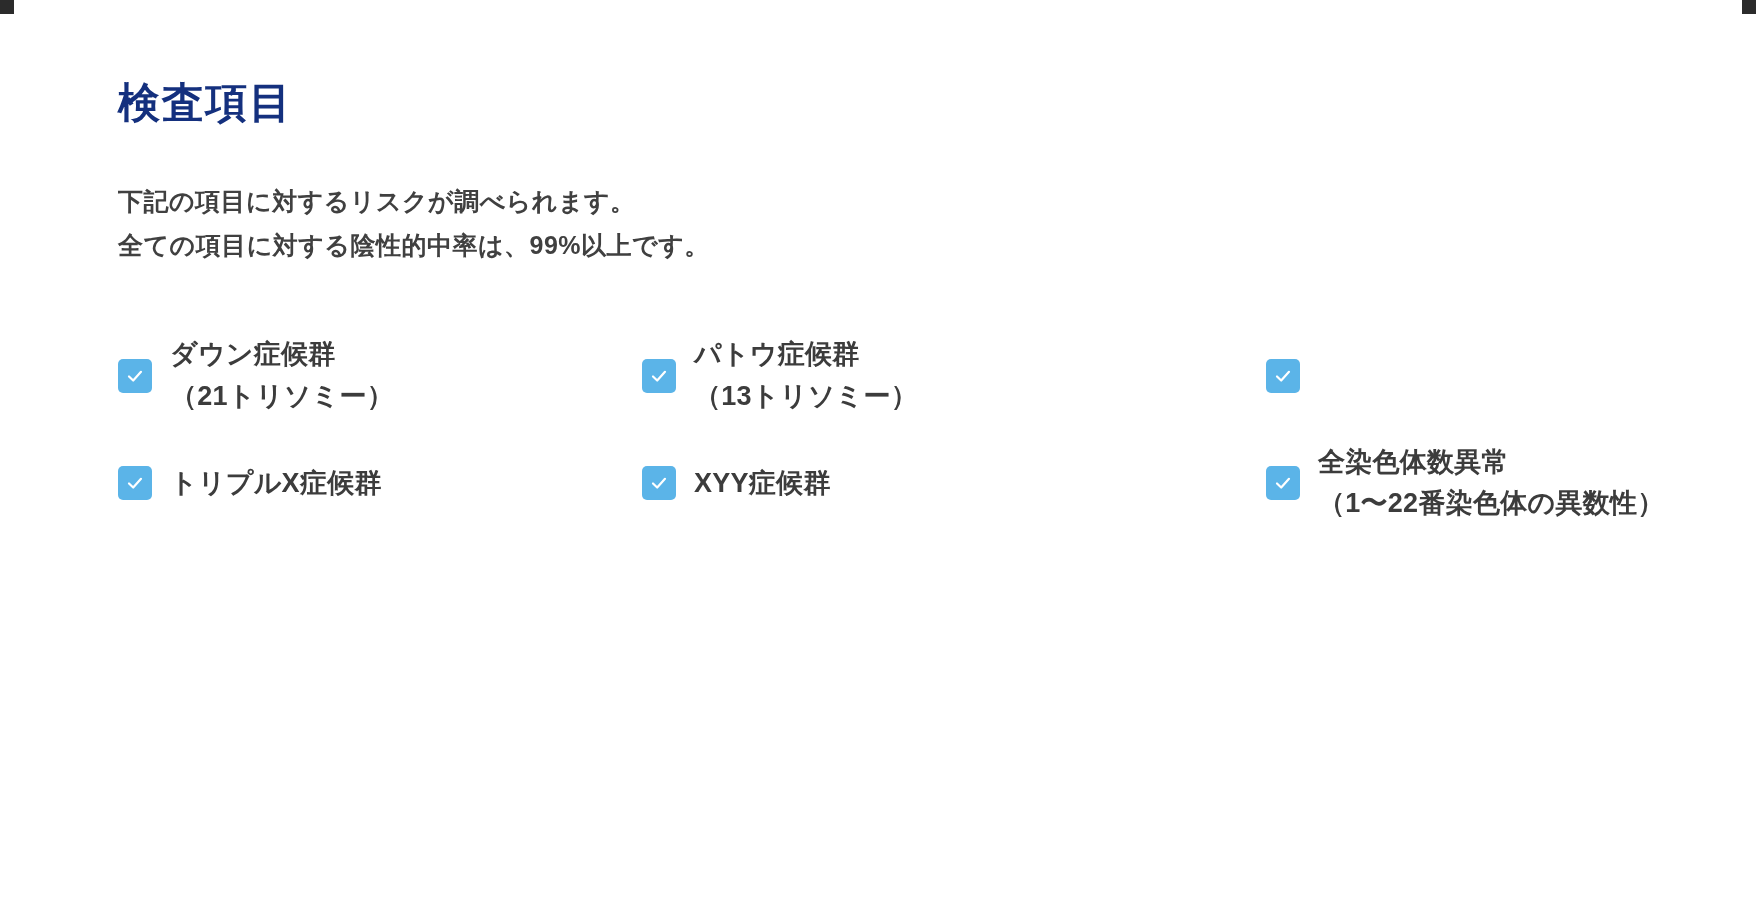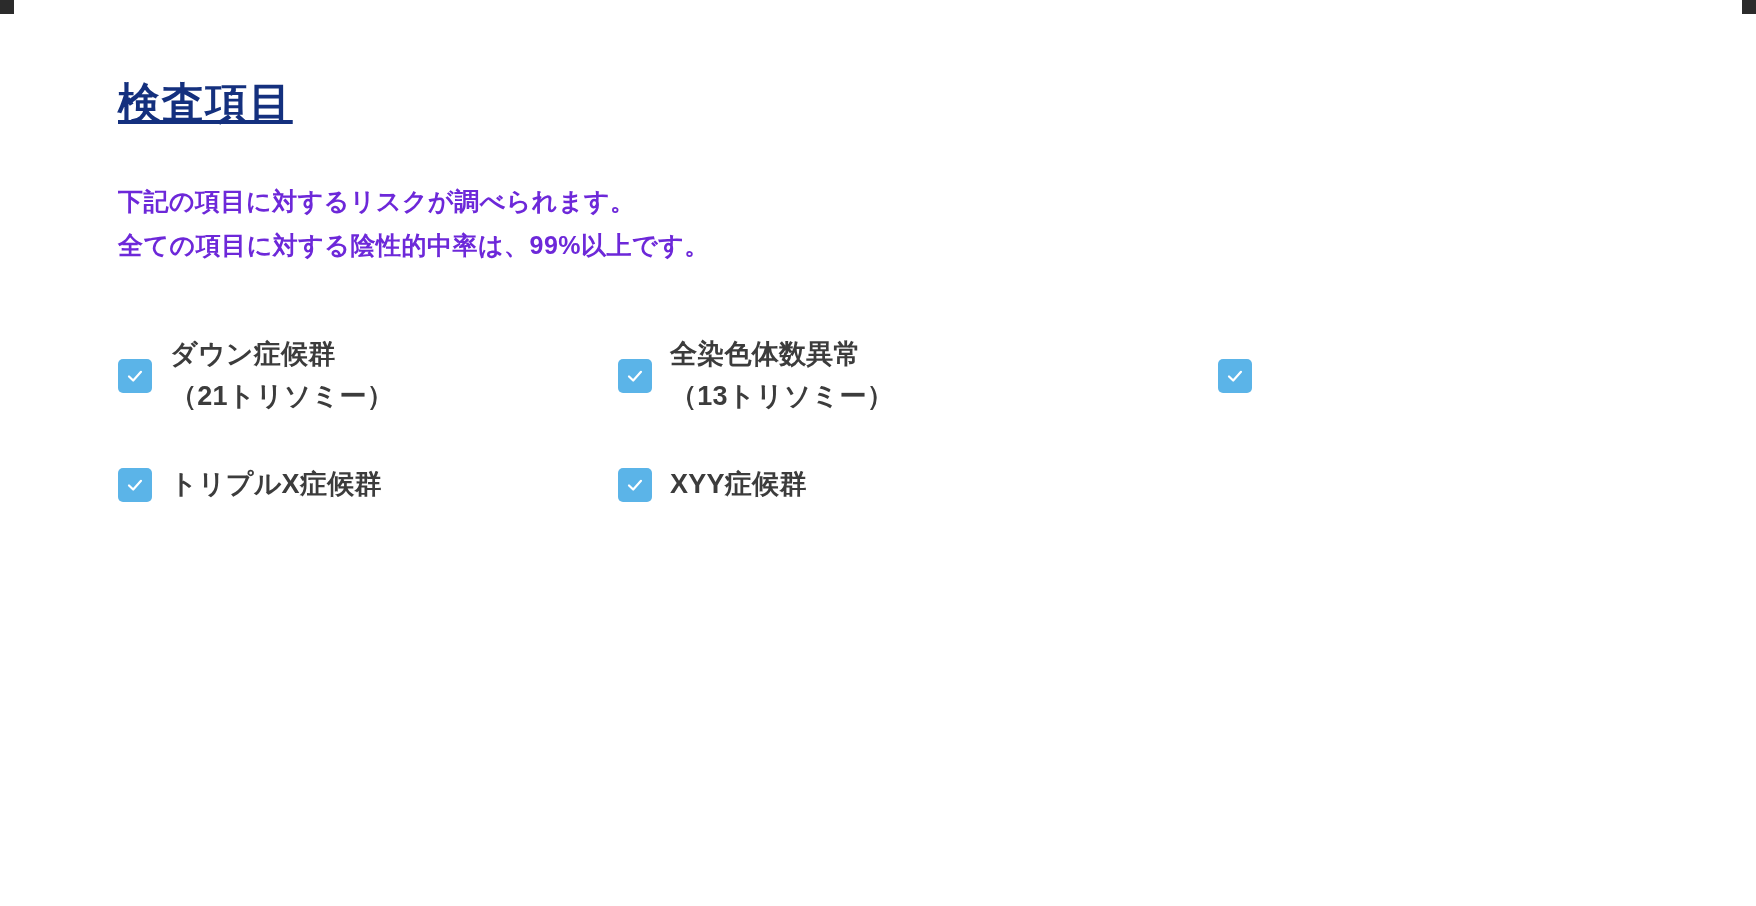--- a/index.html
+++ b/index.html
@@ -39,38 +39,38 @@
     width: 1520px;
   }
 
   .section-title {
     color: #14307e;
     font-size: 42px;
     font-weight: 700;
     letter-spacing: 0.04em;
     line-height: 1.2;
     margin: 0 0 52px 0;
-    text-decoration: underline;
   }
 
   .lead {
-    color: #6d28d9;
+    color: #404040;
     font-size: 25px;
     font-weight: 700;
     line-height: 1.75;
     letter-spacing: 0.02em;
     margin: 0 0 66px 0;
   }
   .lead-line { display: block; white-space: nowrap; }
 
   .items-grid {
     display: grid;
     grid-template-columns: 500px 600px 420px;
     row-gap: 46px;
     column-gap: 0;
+    gap: 24px;
   }
 
   .item {
     display: flex;
     align-items: center;
     gap: 18px;
   }
 
   .checkbox {
     flex: 0 0 auto;
@@ -127,21 +127,21 @@
 （21トリソミー）</span>
       </div>
 
 
       <div class="item">
         <span class="checkbox">
           <svg width="20" height="20" viewBox="0 0 20 20" aria-hidden="true">
             <path d="M4 10.5 L8.2 14.5 L16 5.8" fill="none" stroke="#ffffff" stroke-width="2.2" stroke-linecap="round" stroke-linejoin="round"></path>
           </svg>
         </span>
-        <span class="item-label two-line">全染色体数異常
+        <span class="item-label two-line">パトウ症候群
 （13トリソミー）</span>
       </div>
 
 
       <div class="item">
         <span class="checkbox">
           <svg width="20" height="20" viewBox="0 0 20 20" aria-hidden="true">
             <path d="M4 10.5 L8.2 14.5 L16 5.8" fill="none" stroke="#ffffff" stroke-width="2.2" stroke-linecap="round" stroke-linejoin="round"></path>
           </svg>
         </span>
@@ -158,18 +158,27 @@
 
       <div class="item">
         <span class="checkbox">
           <svg width="20" height="20" viewBox="0 0 20 20" aria-hidden="true">
             <path d="M4 10.5 L8.2 14.5 L16 5.8" fill="none" stroke="#ffffff" stroke-width="2.2" stroke-linecap="round" stroke-linejoin="round"></path>
           </svg>
         </span>
         <span class="item-label">XYY症候群</span>
       </div>
 
+      <div class="item">
+        <span class="checkbox">
+          <svg width="20" height="20" viewBox="0 0 20 20" aria-hidden="true">
+            <path d="M4 10.5 L8.2 14.5 L16 5.8" fill="none" stroke="#ffffff" stroke-width="2.2" stroke-linecap="round" stroke-linejoin="round"></path>
+          </svg>
+        </span>
+        <span class="item-label two-line">全染色体数異常
+（1〜22番染色体の異数性）</span>
+      </div>
 
       <div class="item"></div>
 
     </div>
   </div>
 </div>
 
 </body></html>

